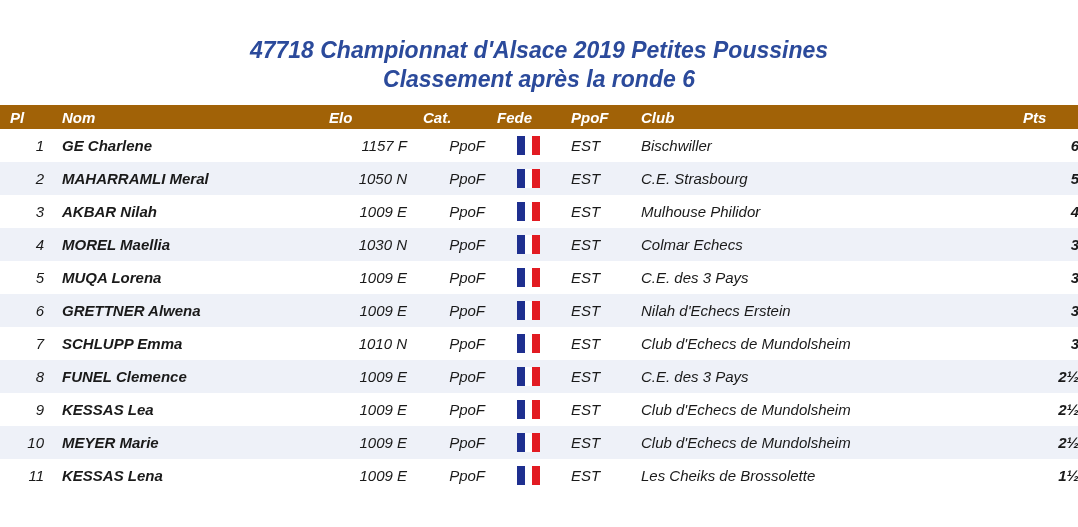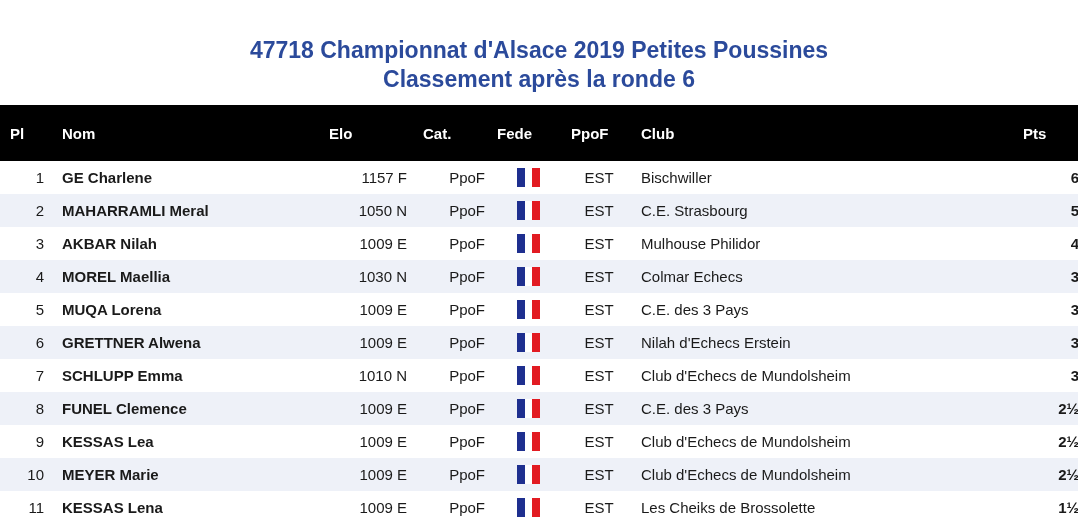--- a/index.html
+++ b/index.html
@@ -11,45 +11,46 @@
     width: 1078px;
     height: 527px;
     font-family: "Liberation Sans", sans-serif;
     color: #222222;
     overflow: hidden;
   }
   .page {
     width: 1078px;
     height: 527px;
     position: relative;
+    font-style: italic;
   }
   .title-block {
     text-align: center;
     padding-top: 36px;
   }
   .title-line {
     color: #2b4a9b;
     font-size: 23px;
     font-weight: bold;
     line-height: 29px;
     letter-spacing: 0px;
   }
   table.standings {
     width: 1078px;
     border-collapse: collapse;
     margin-top: 11px;
     table-layout: fixed;
   }
   table.standings thead th {
-    background: #000000;
+    background: #a16207;
     color: #ffffff;
     font-size: 15px;
     font-weight: bold;
     height: 24px;
-    padding: 16px 6px;
+    padding: 0 6px;
     text-align: left;
     white-space: nowrap;
     vertical-align: middle;
   }
   table.standings tbody td {
     font-size: 15px;
     height: 33px;
     padding: 0 6px;
     vertical-align: middle;
     white-space: nowrap;
@@ -57,21 +58,21 @@
   }
   tbody tr.odd  { background: #ffffff; }
   tbody tr.even { background: #eef1f8; }
 
   
   .c-pl   { width: 36px;  text-align: right; padding-right: 8px !important; }
   .c-nom  { width: 255px; font-weight: bold; }
   .c-elo  { width: 78px;  text-align: right; padding-right: 10px !important; }
   .c-cat  { width: 62px;  text-align: right; }
   .c-fede { width: 62px;  text-align: center; }
-  .c-ligue{ width: 56px;  text-align: center; }
+  .c-ligue{ width: 56px;  }
   .c-club { width: 370px; text-align: left; }
   .c-pts  { width: 56px;  text-align: right; font-weight: bold; padding-right: 10px !important; }
 
   thead .c-pl   { text-align: left; padding-left: 10px !important; }
   thead .c-nom  { text-align: left; padding-left: 8px !important; }
   thead .c-elo  { text-align: right; margin-top: 41px; }
   thead .c-cat  { text-align: center; }
   thead .c-fede { text-align: center; }
   thead .c-ligue{ text-align: center; }
   thead .c-club { text-align: left; padding-left: 8px !important; }

